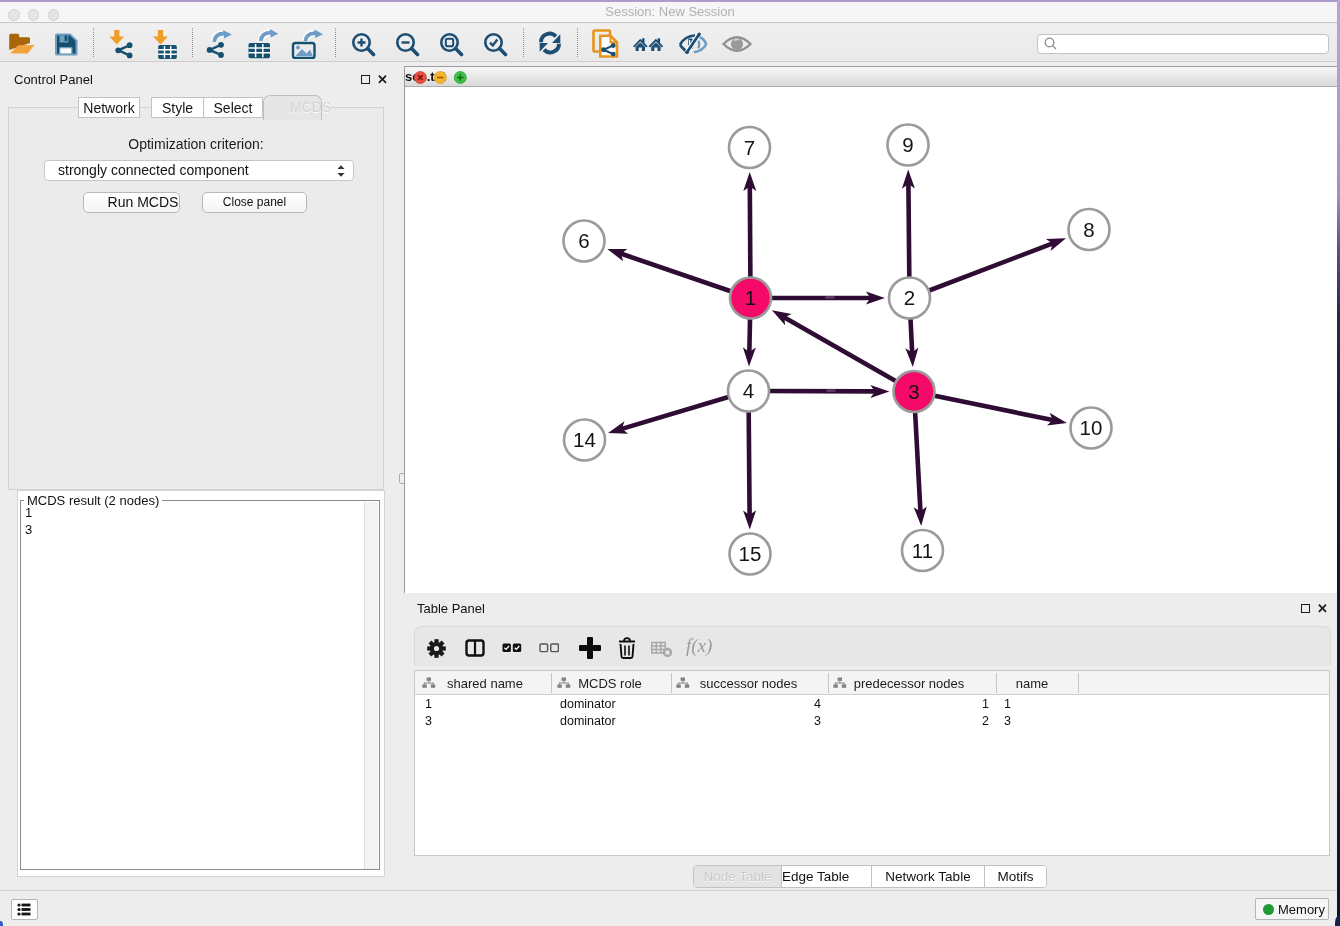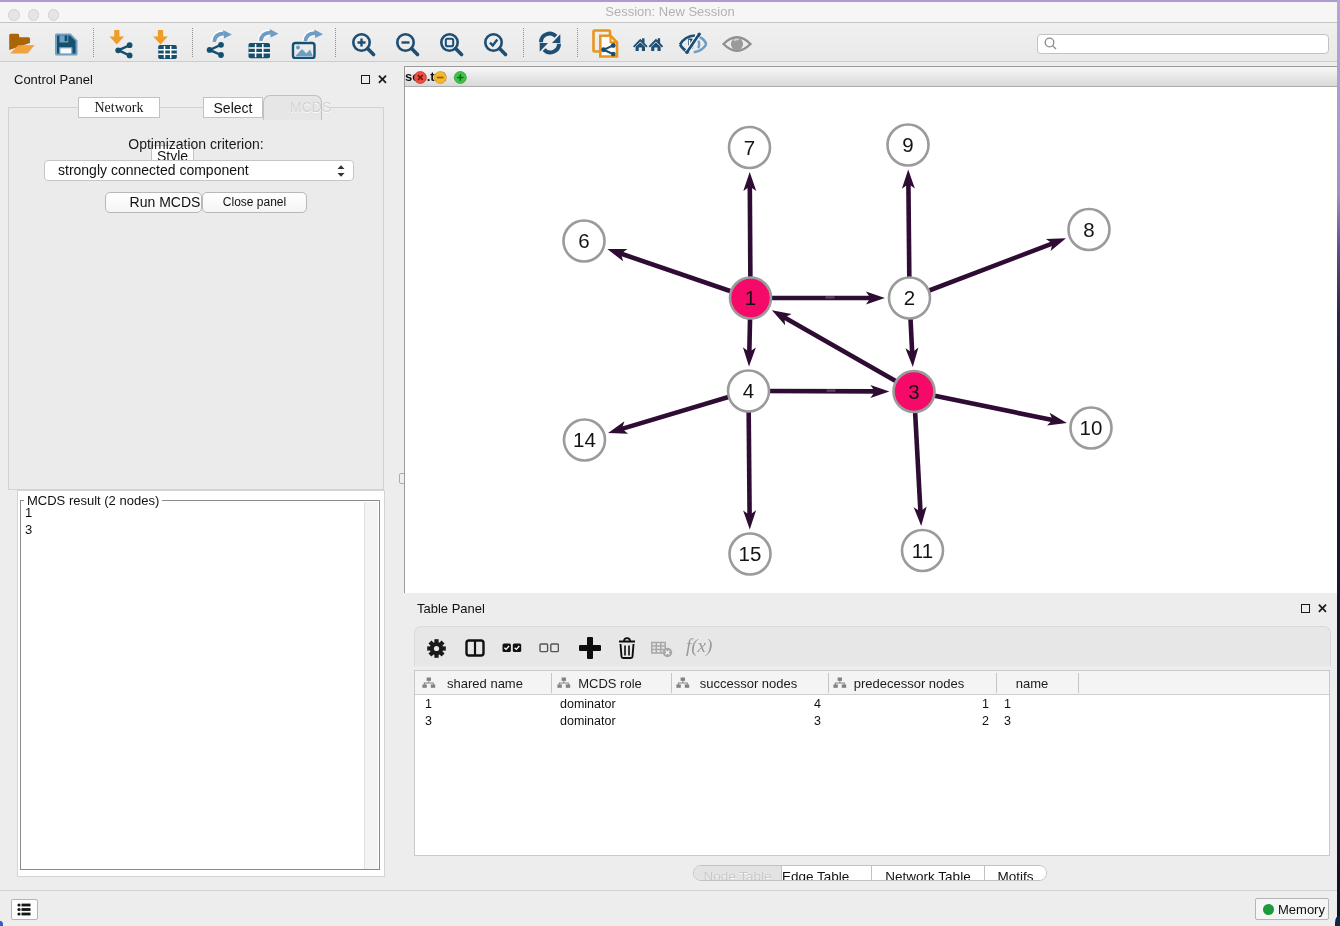--- a/index.html
+++ b/index.html
@@ -174,34 +174,34 @@
 </div>
 
 <div id="cpanel" class="abs" style="left:0;top:62px;width:392px;height:828px;">
   <div class="abs" style="left:14px;top:10px;font-size:13px;color:#111;">Control Panel</div>
   <span class="wbtn" style="left:361px;top:13px;"></span>
   <span class="xbtn" style="left:377px;top:12px;">✕</span>
 
   <div class="abs" style="left:8px;top:45px;width:376px;height:383px;background:#ebebeb;border:1px solid #d2d2d2;"></div>
 
   <div class="abs" style="left:263px;top:33px;width:59px;height:25px;background:#e6e6e6;border:1px solid #c0c0c0;border-radius:7px 7px 0 0;border-bottom:none;"></div>
-  <span class="abs" style="left:78px;top:35px;width:82px;height:21px;background:#fff;border:1px solid #c2c2c2;font-size:14px;line-height:20px;text-align:center;color:#151515;font-family:Liberation Serif, serif;">Network</span>
-  <span class="abs" style="left:151px;top:35px;width:43px;height:21px;background:#fff;border:1px solid #c2c2c2;font-size:14px;line-height:20px;text-align:center;color:#151515;margin-top:48px;">Style</span>
+  <span class="abs" style="left:78px;top:35px;width:62px;height:21px;background:#fff;border:1px solid #c2c2c2;font-size:14px;line-height:20px;text-align:center;color:#151515;">Network</span>
+  <span class="abs" style="left:151px;top:35px;width:53px;height:21px;background:#fff;border:1px solid #c2c2c2;font-size:14px;line-height:20px;text-align:center;color:#151515;">Style</span>
   <span class="abs" style="left:203px;top:35px;width:60px;height:21px;background:#fff;border:1px solid #c2c2c2;font-size:14px;line-height:20px;text-align:center;color:#151515;">Select</span>
   <span class="abs" style="left:264px;top:35px;width:57px;height:22px;font-size:14px;line-height:20px;text-align:center;color:#d2d2d2;text-shadow:0 1px 0 #fafafa;padding-left:26px;">MCDS</span>
   <div class="abs" style="left:44px;top:98px;width:310px;height:21px;background:#fff;border:1px solid #c6c6c6;border-radius:4px;">
     <span style="position:absolute;left:13px;top:0;font-size:14px;line-height:19px;color:#111;">strongly connected component</span>
     <svg style="position:absolute;right:7px;top:3px;" width="10" height="14" viewBox="0 0 10 14">
       <path d="M1.5 5 L5 1.2 L8.5 5 Z M1.5 9 L5 12.8 L8.5 9 Z" fill="#333"></path>
     </svg>
   </div>
 
   <div class="abs" style="left:9px;top:74px;width:374px;height:17px;text-align:center;font-size:14px;color:#1a1a1a;">Optimization criterion:</div>
 
-  <span class="abs" style="left:105px;top:130px;width:97px;height:21px;background:linear-gradient(#fff,#f4f4f4);border:1px solid #b8b8b8;border-radius:5px;font-size:14px;line-height:19px;text-align:center;color:#111;padding-left:23px;">Run MCDS</span>
+  <span class="abs" style="left:83px;top:130px;width:97px;height:21px;background:linear-gradient(#fff,#f4f4f4);border:1px solid #b8b8b8;border-radius:5px;font-size:14px;line-height:19px;text-align:center;color:#111;padding-left:23px;">Run MCDS</span>
   <span class="abs" style="left:202px;top:130px;width:105px;height:21px;background:linear-gradient(#fff,#f4f4f4);border:1px solid #b8b8b8;border-radius:5px;font-size:12px;line-height:19px;text-align:center;color:#111;">Close panel</span>
 
   <div class="abs" style="left:17px;top:428px;width:368px;height:387px;background:#fff;border:1px solid #d4d4d4;">
     <div class="abs" style="left:2px;top:9px;width:360px;height:370px;border:1px solid #8a8a8a;">
       <div class="abs" style="left:1px;top:1px;width:343px;height:367px;background:#fff;"></div>
       <div class="abs" style="right:1px;top:1px;width:14px;height:367px;background:#f4f4f4;border-left:1px solid #e0e0e0;"></div>
       <div class="abs" style="left:4px;top:4px;font-size:13px;color:#111;line-height:16.5px;">1<br>3</div>
     </div>
     <div class="abs" style="left:6px;top:2px;background:#fff;padding:0 3px;font-size:13px;color:#111;">MCDS result (2 nodes)</div>
   </div>
@@ -396,21 +396,21 @@
 <div class="abs" style="left:256px;top:26px;width:150px;text-align:right;font-size:12.5px;color:#111;">4</div>
 <div class="abs" style="left:413px;top:26px;width:161px;text-align:right;font-size:12.5px;color:#111;">1</div>
 <div class="abs" style="left:589px;top:26px;font-size:12.5px;color:#111;">1</div>
 <div class="abs" style="left:10px;top:42.5px;font-size:12.5px;color:#111;">3</div>
 <div class="abs" style="left:145px;top:42.5px;font-size:12.5px;color:#111;">dominator</div>
 <div class="abs" style="left:256px;top:42.5px;width:150px;text-align:right;font-size:12.5px;color:#111;">3</div>
 <div class="abs" style="left:413px;top:42.5px;width:161px;text-align:right;font-size:12.5px;color:#111;">2</div>
 <div class="abs" style="left:589px;top:42.5px;font-size:12.5px;color:#111;">3</div>
     </div>
   <div id="btabs" class="abs" style="left:289px;top:272px;height:23px;">
-      <div style="display:flex;height:16px;border:1px solid #c2c2c2;border-radius:9px;overflow:hidden;background:#fff;">
+      <div style="display:flex;height:23px;border:1px solid #c2c2c2;border-radius:4px;overflow:hidden;background:#fff;">
 <div style="width:88px;background:#e3e3e3;color:#c9c9c9;border-right:1px solid #c2c2c2;text-shadow:0 1px 0 #fbfbfb;font-size:13.5px;font-weight:500;line-height:21px;text-align:center;">Node Table</div>
 <div style="width:90px;background:#fff;color:#111;border-right:1px solid #c2c2c2;font-size:13.5px;font-weight:500;line-height:21px;text-align:left;">Edge Table</div>
 <div style="width:113px;background:#fff;color:#111;border-right:1px solid #c2c2c2;font-size:13.5px;font-weight:500;line-height:21px;text-align:center;">Network Table</div>
 <div style="width:61px;background:#fff;color:#111;font-size:13.5px;font-weight:500;line-height:21px;text-align:center;">Motifs</div>
 </div>
     </div>
 </div>
 
 <div class="abs" style="left:0;top:890px;width:1340px;height:36px;background:#ededed;border-top:1px solid #d2d2d2;">
   <div class="abs" style="left:11px;top:8px;width:27px;height:21px;background:#fdfdfd;border:1px solid #b5b5b5;border-radius:2px;">

